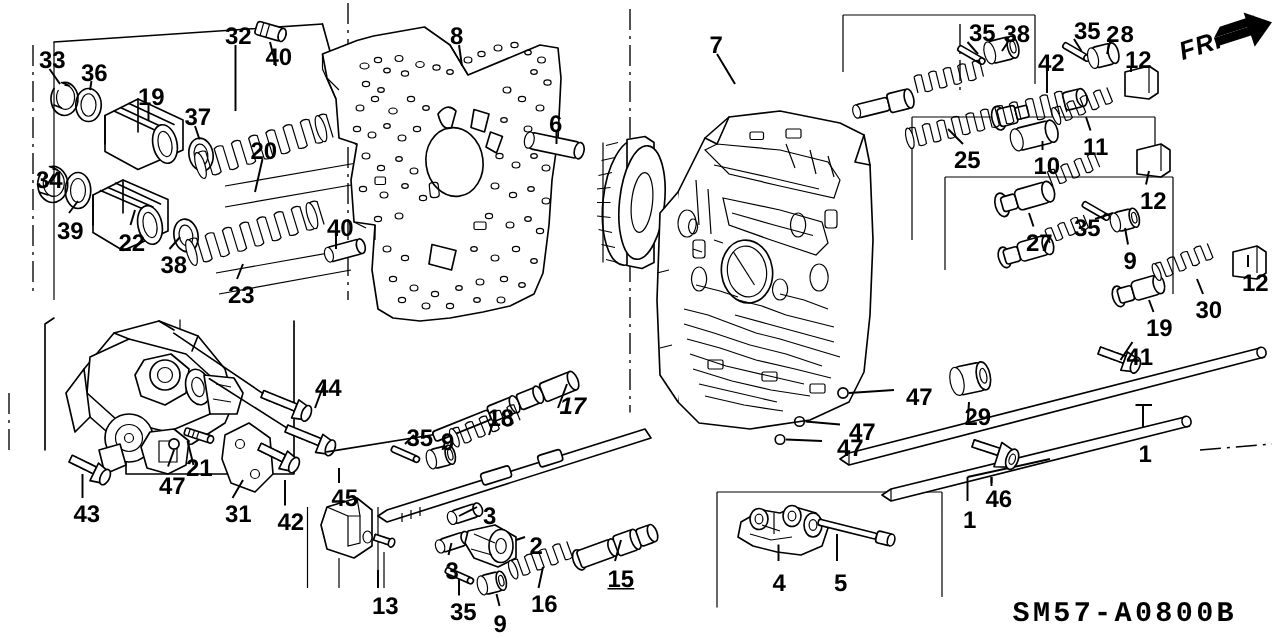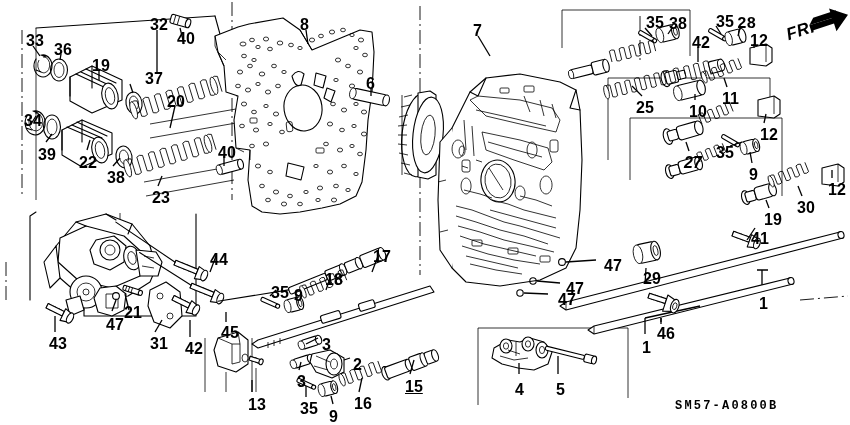--- a/index.html
+++ b/index.html
@@ -16,21 +16,21 @@
     position:absolute;
     font-family:"Liberation Sans", sans-serif;
     font-weight:700;
     color:#000;
     line-height:1;
     white-space:nowrap;
     -webkit-user-select:none;user-select:none;
   }
   .lbl.n{font-size:16px;}
   .lbl.fr{font-size:17px;font-style:italic;letter-spacing:.5px;}
-  .lbl.code{font-size:12px;font-weight:700;letter-spacing:2.2px;font-family:"Liberation Mono", monospace;}
+  .lbl.code{font-size:19px;font-weight:700;letter-spacing:2.2px;font-family:"Liberation Mono", monospace;}
 </style>
 </head>
 <body>
 
 <div id="sheet">
 
   <svg id="art" viewBox="0 0 850 425" xmlns="http://www.w3.org/2000/svg">
     <defs>
       <style>
         .s{fill:none;stroke:#000;stroke-width:1.1;stroke-linecap:round;stroke-linejoin:round;}
@@ -687,21 +687,21 @@
     <g transform="translate(805,12) rotate(-18)">
       <path class="blk" d="M0,14 L24,14 L24,4 L40,16 L24,28 L24,20 L0,20 Z"></path>
       <path class="blk" d="M0,14 L6,8 L30,8 L24,14 Z"></path>
     </g>
   </svg>
 
   <div id="labels">
       <div class="lbl n" style="left: 26px; top: 33px;">33</div>
       <div class="lbl n" style="left: 54px; top: 42px;">36</div>
       <div class="lbl n" style="left: 92px; top: 58px;">19</div>
-      <div class="lbl n" style="left: 123px; top: 71px; margin-left: 22px;">37</div>
+      <div class="lbl n" style="left: 123px; top: 71px;">37</div>
       <div class="lbl n" style="left: 150px; top: 17px;">32</div>
       <div class="lbl n" style="left: 177px; top: 31px;">40</div>
       <div class="lbl n" style="left: 300px; top: 17px;">8</div>
       <div class="lbl n" style="left: 167px; top: 94px;">20</div>
       <div class="lbl n" style="left: 366px; top: 76px;">6</div>
       <div class="lbl n" style="left: 473px; top: 23px;">7</div>
       <div class="lbl n" style="left: 646px; top: 15px;">35</div>
       <div class="lbl n" style="left: 669px; top: 16px;">38</div>
       <div class="lbl n" style="left: 716px; top: 14px;">35</div>
       <div class="lbl n" style="left: 737px; top: 16px; font-family: Liberation Mono, monospace;">28</div>
@@ -710,29 +710,29 @@
       <div class="lbl n" style="left: 24px; top: 113px;">34</div>
       <div class="lbl n" style="left: 38px; top: 147px;">39</div>
       <div class="lbl n" style="left: 79px; top: 155px;">22</div>
       <div class="lbl n" style="left: 107px; top: 170px;">38</div>
       <div class="lbl n" style="left: 152px; top: 190px;">23</div>
       <div class="lbl n" style="left: 218px; top: 145px;">40</div>
       <div class="lbl n" style="left: 636px; top: 100px; text-align: center;">25</div>
       <div class="lbl n" style="left: 689px; top: 104px;">10</div>
       <div class="lbl n" style="left: 722px; top: 91px;">11</div>
       <div class="lbl n" style="left: 760px; top: 127px;">12</div>
-      <div class="lbl n" style="left: 684px; top: 155px; font-style: italic;">27</div>
+      <div class="lbl n" style="left: 684px; top: 155px;">27</div>
       <div class="lbl n" style="left: 716px; top: 145px;">35</div>
       <div class="lbl n" style="left: 749px; top: 167px;">9</div>
       <div class="lbl n" style="left: 828px; top: 182px;">12</div>
       <div class="lbl n" style="left: 764px; top: 212px;">19</div>
       <div class="lbl n" style="left: 797px; top: 200px;">30</div>
       <div class="lbl n" style="left: 751px; top: 231px;">41</div>
       <div class="lbl n" style="left: 210px; top: 252px;">44</div>
-      <div class="lbl n" style="left: 373px; top: 249px;">17</div>
+      <div class="lbl n" style="left: 373px; top: 264px; font-style: italic;">17</div>
       <div class="lbl n" style="left: 325px; top: 272px;">18</div>
       <div class="lbl n" style="left: 271px; top: 285px;">35</div>
       <div class="lbl n" style="left: 294px; top: 288px;">9</div>
       <div class="lbl n" style="left: 604px; top: 258px;">47</div>
       <div class="lbl n" style="left: 643px; top: 271px;">29</div>
       <div class="lbl n" style="left: 566px; top: 281px;">47</div>
       <div class="lbl n" style="left: 558px; top: 292px;">47</div>
       <div class="lbl n" style="left: 759px; top: 296px;">1</div>
       <div class="lbl n" style="left: 124px; top: 305px;">21</div>
       <div class="lbl n" style="left: 106px; top: 317px;">47</div>

